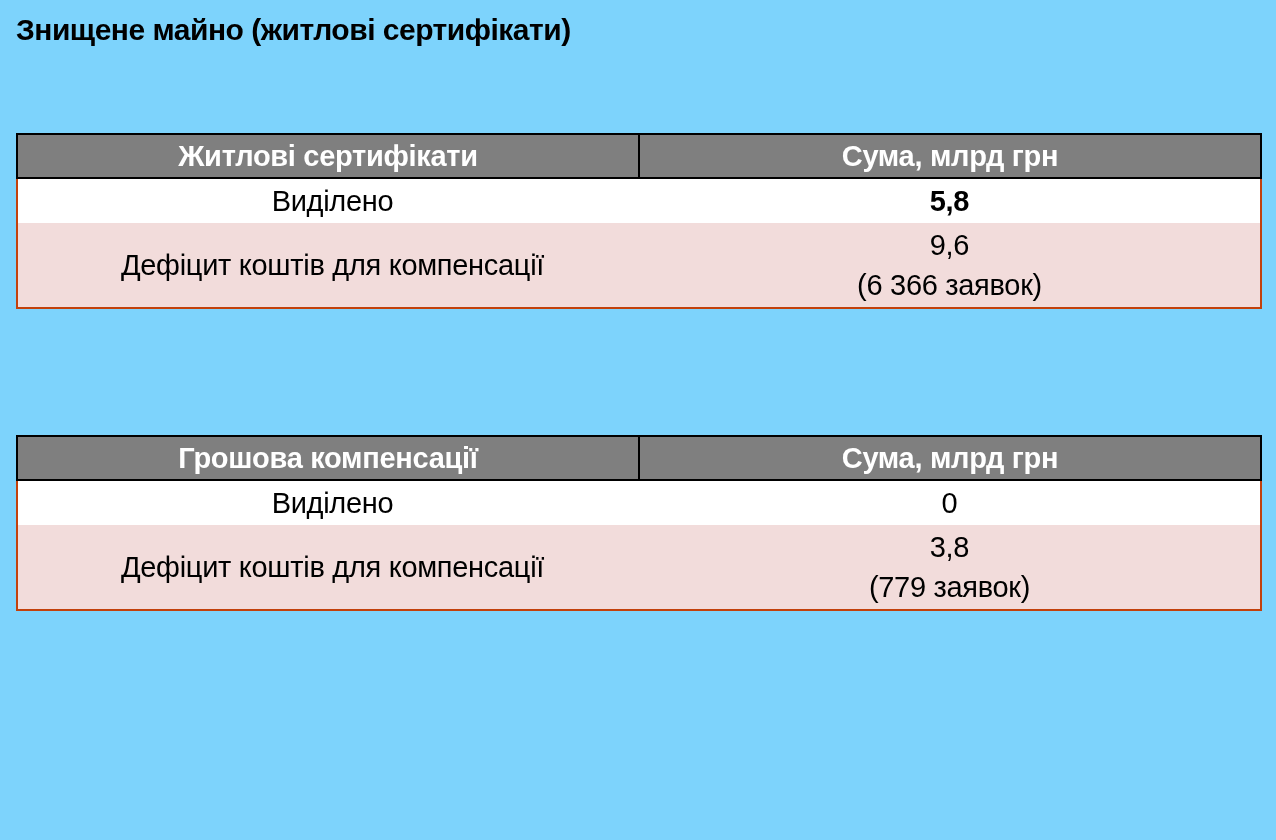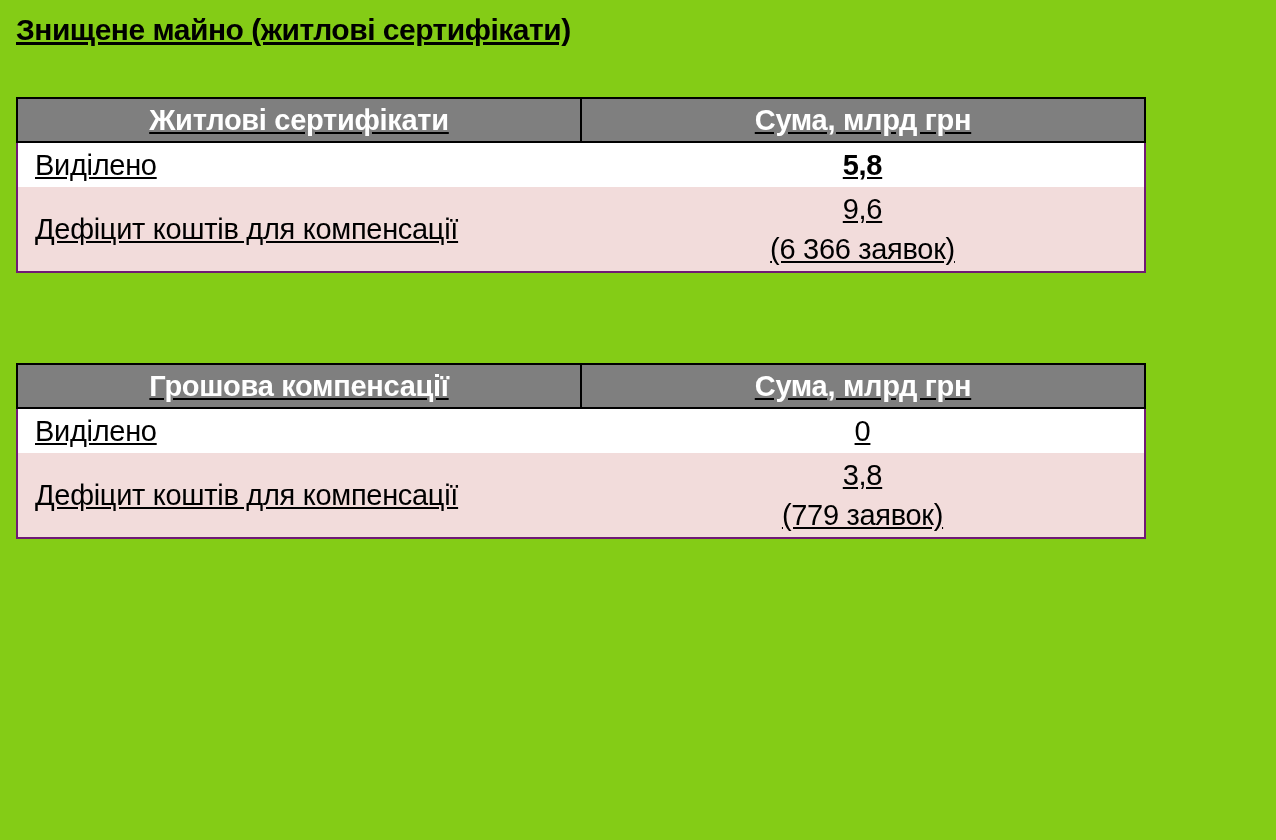--- a/index.html
+++ b/index.html
@@ -5,60 +5,61 @@
   * { box-sizing: border-box; }
   html, body {
     margin: 0;
     padding: 0;
     background: #ffffff;
     font-family: "Liberation Sans", "DejaVu Sans", sans-serif;
   }
   .page {
     width: 1276px;
     height: 840px;
-    background: #84cc16;
+    background: #7dd3fc;
     overflow: hidden;
-    text-decoration: underline;
   }
   .content {
     padding: 12px 16px 0 16px;
   }
   .section-title {
     font-size: 30px;
     line-height: 36px;
     font-weight: 700;
     color: #000000;
     margin: 0;
     letter-spacing: -0.5px;
   }
   table.data-table {
-    width: 1130px;
+    width: 1246px;
     border-collapse: collapse;
     table-layout: fixed;
-    border: 2px solid #701a75;
+    border: 2px solid #c2410c;
+    margin-top: 36px;
   }
   table.data-table thead th {
     width: 50%;
     background: #7f7f7f;
     color: #ffffff;
     font-size: 29px;
     font-weight: 700;
     height: 44px;
     padding: 0;
     text-align: center;
     border: 2px solid #000000;
     letter-spacing: -0.3px;
   }
   table.data-table tbody td {
     font-size: 29px;
     color: #000000;
     line-height: 40px;
     padding: 2px 9px;
     vertical-align: middle;
     letter-spacing: -0.3px;
+    text-align: center;
   }
   table.data-table tbody tr:nth-child(even) {
     background: #f2dcdb;
   }
   table.data-table tbody tr:nth-child(odd) {
     background: #ffffff;
   }
   td.label {
     text-align: left;
     padding-left: 17px !important;

